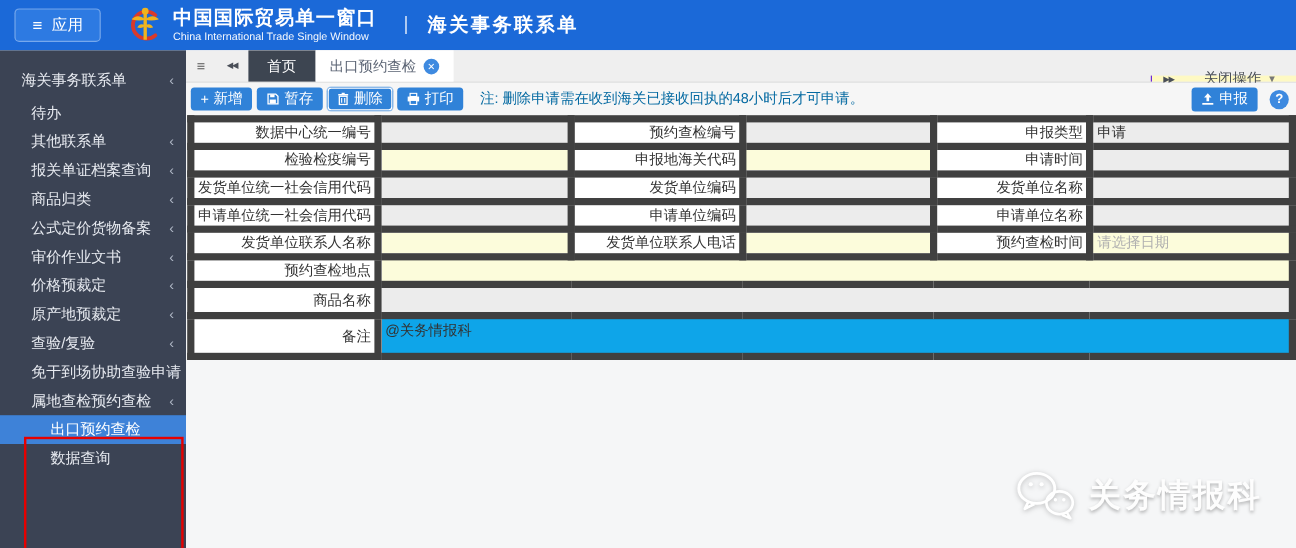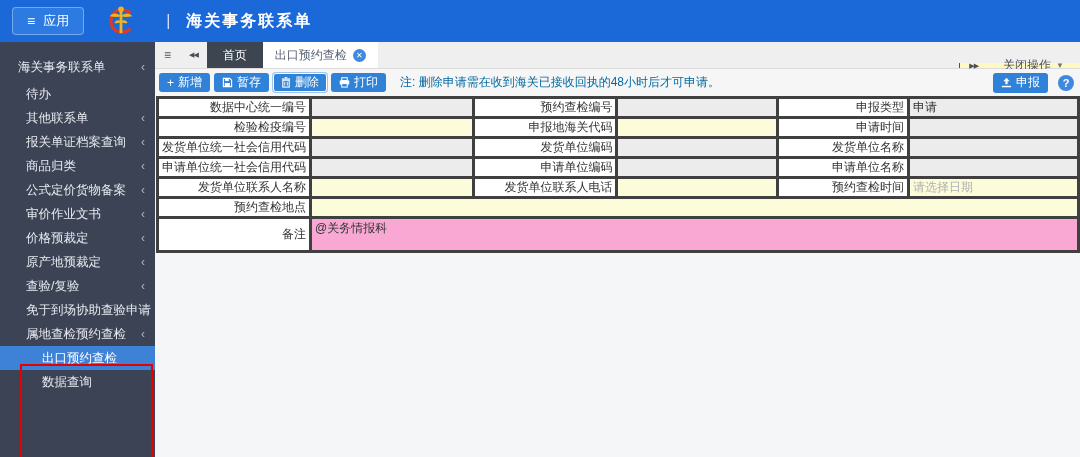--- a/index.html
+++ b/index.html
@@ -60,25 +60,25 @@
   .tbtn-focus { box-shadow:0 0 0 1px #fff inset, 0 0 0 1px #9cc3ec; }
   .note { color:#0369a1; font-size:12px; margin-left:10px; }
   .tb-flex { flex:1; }
   .declare-btn { height:20px; }
   .help-btn { width:16px; height:16px; border-radius:50%; background:#3e8ae0; color:#fff;
     font-size:11px; font-weight:bold; line-height:16px; text-align:center; margin-left:6px; cursor:pointer; }
 
   
   .form-table { position:absolute; left:1px; top:54px; border-collapse:collapse;
     font-size:12px; color:#333; background:#fff; }
-  .form-table td { border:3px solid #404040; height:16px; padding:0 3px; overflow:hidden; white-space:nowrap; }
+  .form-table td { border:6px solid #404040; height:16px; padding:0 3px; overflow:hidden; white-space:nowrap; }
   td.lbl { text-align:right; background:#fff; color:#333; }
   td.ro  { background:#ececec; }
   td.yl  { background:#fcfcdb; }
-  td.wh  { background:#f9a8d4; }
+  td.wh  { background:#0ea5e9; }
   td.ph  { color:#b0b0b0; }
   tr.row-tall td { height:26px; }
   tr.row-remarks td { height:34px; }
   td.val-top { vertical-align:top; padding-top:1px; }
 
   
   .watermark { position:absolute; right:28px; bottom:22px; display:flex; align-items:center;
     gap:10px; color:#fdfdfd; text-shadow:0 1px 3px rgba(0,0,0,.28); }
   .wm-text { font-size:27px; font-weight:bold; letter-spacing:2px; }
   .wm-icon { filter:drop-shadow(0 1px 2px rgba(0,0,0,.25)); }
@@ -94,20 +94,24 @@
   <div class="brand">
     <svg class="brand-logo" viewBox="0 0 32 36">
       <path d="M25 27 A 12 12 0 1 1 25 9" fill="none" stroke="#d93a2b" stroke-width="3.4" stroke-linecap="round"></path>
       <line x1="16" y1="7" x2="16" y2="31" stroke="#f0b41e" stroke-width="3"></line>
       <circle cx="16" cy="5.5" r="3" fill="#f0b41e"></circle>
       <path d="M16 13 C 11 8, 6 10, 4 13 C 9 14, 13 14, 16 13 Z" fill="#f0b41e"></path>
       <path d="M16 13 C 21 8, 26 10, 28 13 C 23 14, 19 14, 16 13 Z" fill="#f0b41e"></path>
       <path d="M16 18 C 12 16, 10 18, 9 20 C 12 21, 15 20, 16 18 Z" fill="#f0b41e"></path>
       <path d="M16 18 C 20 16, 22 18, 23 20 C 20 21, 17 20, 16 18 Z" fill="#f0b41e"></path>
     </svg>
+    <div class="brand-text">
+      <div class="t1">中国国际贸易单一窗口</div>
+      <div class="t2">China International Trade Single Window</div>
+    </div>
   </div>
   <div class="hdr-div">|</div>
   <div class="module-title">海关事务联系单</div>
 </div>
 
 <div class="sidebar">
   <div class="snav-item snav-root">
     <span>海关事务联系单</span>
     <span class="chev">‹</span>
   </div>
@@ -275,21 +279,38 @@
       <td class="yl"></td>
       <td class="lbl">发货单位联系人电话</td>
       <td class="yl"></td>
       <td class="lbl">预约查检时间</td>
       <td class="yl ph">请选择日期</td>
     </tr>
     <tr>
       <td class="lbl">预约查检地点</td>
       <td class="yl" colspan="5"></td>
     </tr>
+    <tr class="row-tall">
+      <td class="lbl">商品名称</td>
+      <td class="ro" colspan="5"></td>
+    </tr>
     <tr class="row-remarks">
       <td class="lbl">备注</td>
       <td class="wh val-top" colspan="5">@关务情报科</td>
     </tr>
   </tbody>
     </table>
 
+  <div class="watermark">
+    <svg class="wm-icon" width="52" height="44" viewBox="0 0 52 44">
+      <ellipse cx="19" cy="16" rx="15" ry="12.5" fill="none" stroke="#fff" stroke-width="2.4"></ellipse>
+      <path d="M12 27 L9 33 L17 29" fill="none" stroke="#fff" stroke-width="2.2" stroke-linejoin="round"></path>
+      <circle cx="14" cy="12.5" r="1.7" fill="#fff"></circle>
+      <circle cx="23" cy="12.5" r="1.7" fill="#fff"></circle>
+      <ellipse cx="38" cy="28" rx="11" ry="9.5" fill="none" stroke="#fff" stroke-width="2.2"></ellipse>
+      <path d="M44 36 L47 41 L40 38" fill="none" stroke="#fff" stroke-width="2" stroke-linejoin="round"></path>
+      <circle cx="34.5" cy="25.5" r="1.4" fill="#fff"></circle>
+      <circle cx="41.5" cy="25.5" r="1.4" fill="#fff"></circle>
+    </svg>
+    <span class="wm-text">关务情报科</span>
+  </div>
 
 </div>
 
 </body></html>

